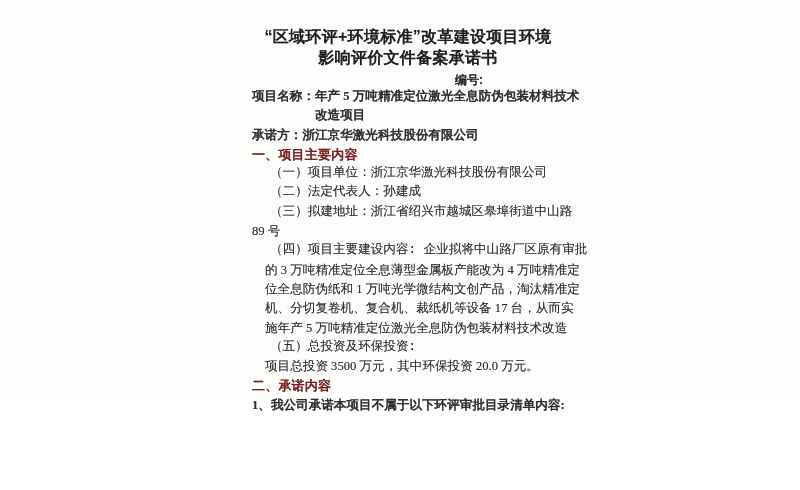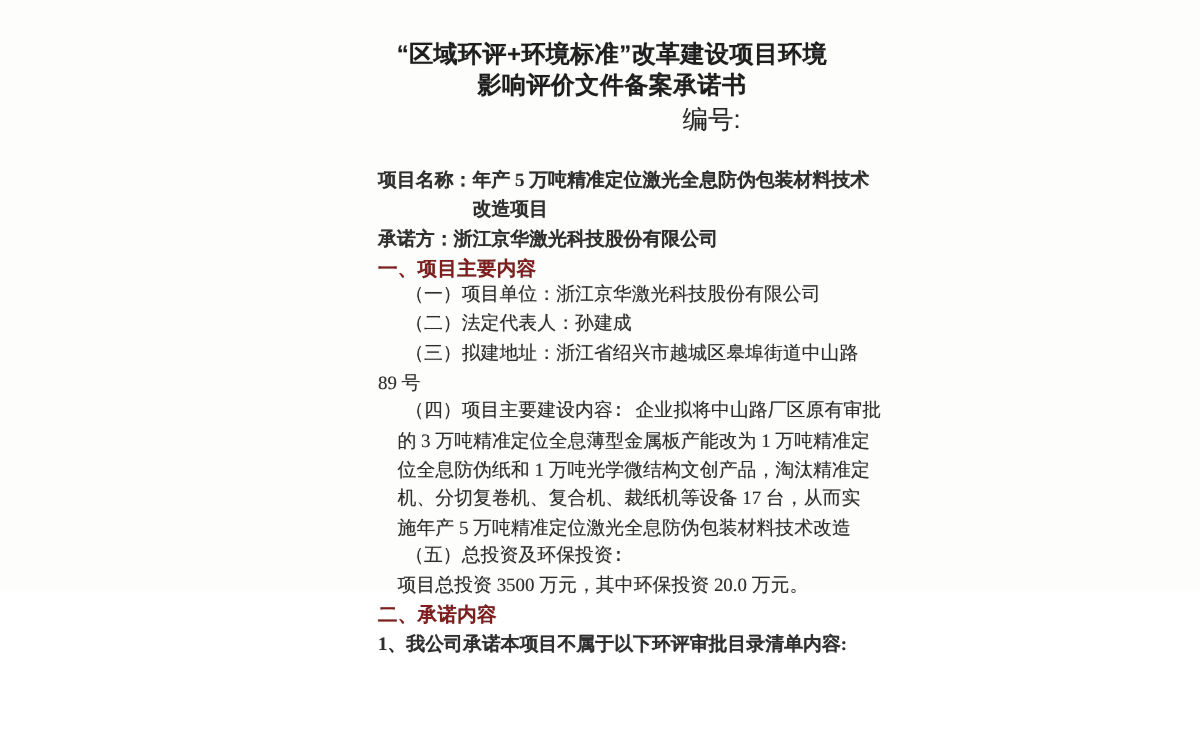--- a/index.html
+++ b/index.html
@@ -31,30 +31,30 @@
       font-weight: 700;
       font-size: 16px;
       line-height: 21px;
       text-align: center;
       color: #1f1f1f;
       letter-spacing: 0.3px;
       white-space: nowrap;
     }
     .doc-no {
       font-family: "Liberation Sans", "DejaVu Sans", sans-serif;
-      font-weight: 400;
-      font-size: 17px;
+      font-weight: 700;
+      font-size: 12px;
       line-height: 14px;
       margin-top: 5px;
       padding-left: 203px;
       color: #272727;
       white-space: nowrap;
     }
     .docbody {
-      margin-top: 24px;
+      margin-top: 0;
       font-size: 12.6px;
       line-height: 19.3px;
       color: #2f2f2f;
       white-space: nowrap;
     }
     .ln { height: 19.3px; }
     .ind1 { padding-left: 18px; font-family: Liberation Mono, monospace; }
     .indw { padding-left: 13px; }
     .indn { padding-left: 63px; }
     .hd {
@@ -83,21 +83,21 @@
       <div class="ln strong">项目名称：年产 5 万吨精准定位激光全息防伪包装材料技术</div>
       <div class="ln strong indn">改造项目</div>
       <div class="ln strong">承诺方：浙江京华激光科技股份有限公司</div>
 
       <div class="ln hd">一、项目主要内容</div>
       <div class="ln ind1">（一）项目单位：浙江京华激光科技股份有限公司</div>
       <div class="ln ind1">（二）法定代表人：孙建成</div>
       <div class="ln ind1">（三）拟建地址：浙江省绍兴市越城区皋埠街道中山路</div>
       <div class="ln">89 号</div>
       <div class="ln ind1">（四）项目主要建设内容: 企业拟将中山路厂区原有审批</div>
-      <div class="ln indw">的 3 万吨精准定位全息薄型金属板产能改为 1 万吨精准定</div>
+      <div class="ln indw">的 3 万吨精准定位全息薄型金属板产能改为 4 万吨精准定</div>
       <div class="ln indw">位全息防伪纸和 1 万吨光学微结构文创产品，淘汰精准定</div>
       <div class="ln indw">机、分切复卷机、复合机、裁纸机等设备 17 台，从而实</div>
       <div class="ln indw">施年产 5 万吨精准定位激光全息防伪包装材料技术改造</div>
       <div class="ln ind1">（五）总投资及环保投资:</div>
       <div class="ln indw">项目总投资 3500 万元，其中环保投资 20.0 万元。</div>
 
       <div class="ln hd">二、承诺内容</div>
       <div class="ln strong">1、我公司承诺本项目不属于以下环评审批目录清单内容:</div>
     </div>
 

